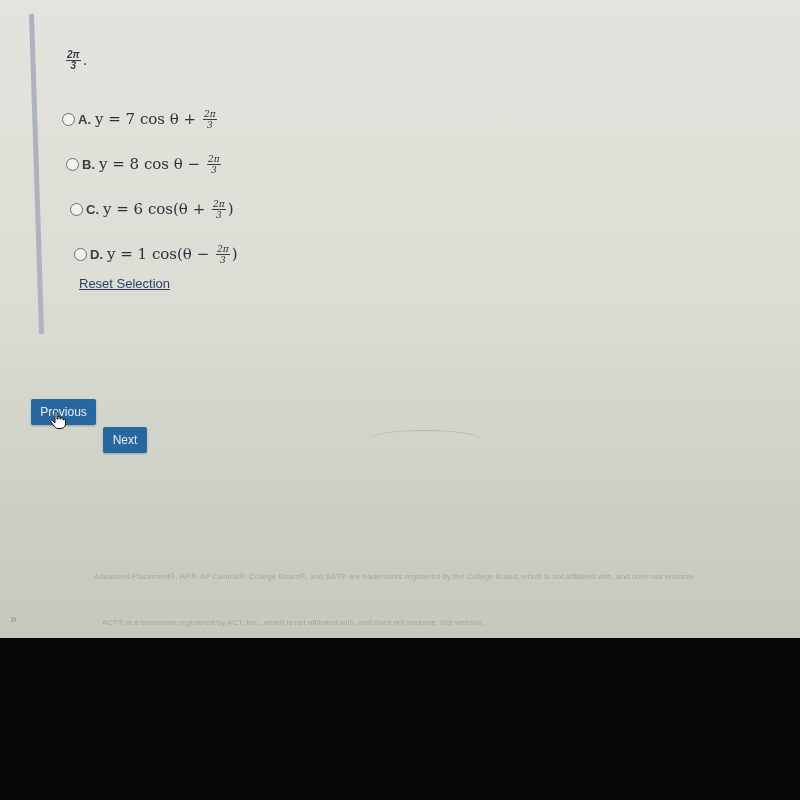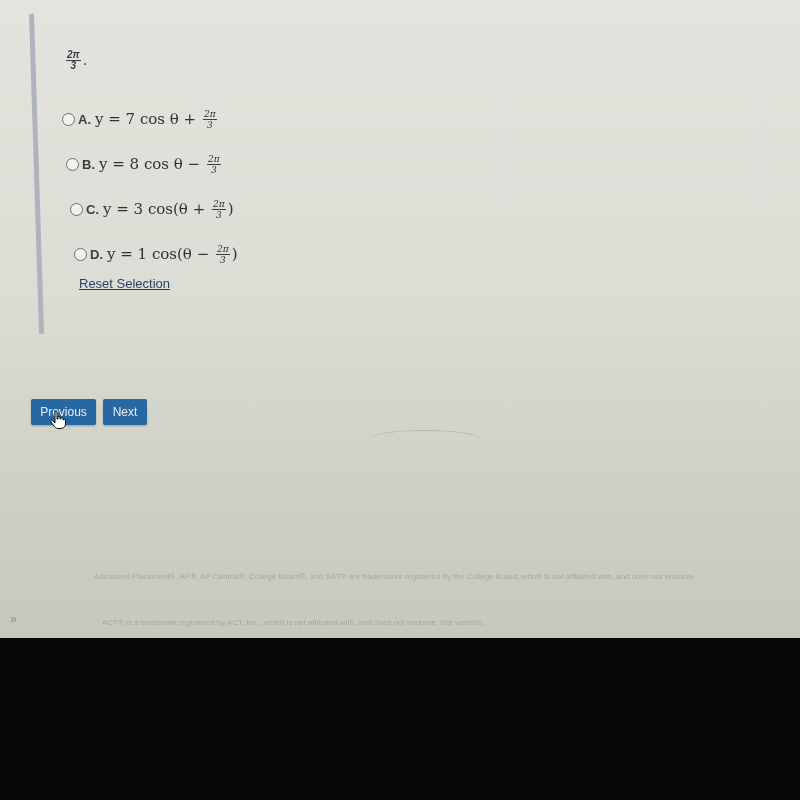--- a/index.html
+++ b/index.html
@@ -48,21 +48,21 @@
     .reset {
       position: absolute; left: 79px; top: 276px; font-size: 13px; color: #2d3f66;
       text-decoration: underline; cursor: pointer; text-align: center;
     }
     .btn {
       position: absolute; top: 399px; height: 26px; background: #2768a3; color: #e8eef6;
       font-size: 12px; border-radius: 2px; display: flex; align-items: center; justify-content: center;
       box-shadow: 0 1px 2px rgba(0,0,0,0.25); cursor: pointer;
     }
     .btn-prev { left: 31px; width: 65px; }
-    .btn-next { left: 103px; width: 44px; }
+    .btn-next { left: 103px; width: 44px; margin-top: 28px; }
     .cursor {
       position: absolute; left: 50px; top: 411px; width: 16px; height: 18px;
     }
     .footer { position: absolute; left: 62px; font-size: 8px; color: #a3a8a6; white-space: nowrap; }
     .f1 { top: 572px; margin-left: 32px; }
     .f2 { top: 618px; margin-left: 40px; }
     .f3 { top: 615px; left: 66px; color: #8d908c; }
     .ack { color: #6d82a8; text-decoration: underline; cursor: pointer; }
     .expand {
       position: absolute; left: 10px; top: 612px; font-size: 12px; color: #8d908c; cursor: pointer;
@@ -97,21 +97,21 @@
       <span class="radio"></span>
       <span class="opt-letter">B.</span>
       <span class="opt-eq">
         <span>y = 8 cos θ − </span><span class="frac"><span class="num">2π</span><span class="den">3</span></span><span></span>
       </span>
     </div>
     <div class="option">
       <span class="radio"></span>
       <span class="opt-letter">C.</span>
       <span class="opt-eq">
-        <span>y = 3 cos(θ + </span><span class="frac"><span class="num">2π</span><span class="den">3</span></span><span>)</span>
+        <span>y = 6 cos(θ + </span><span class="frac"><span class="num">2π</span><span class="den">3</span></span><span>)</span>
       </span>
     </div>
     <div class="option">
       <span class="radio"></span>
       <span class="opt-letter">D.</span>
       <span class="opt-eq">
         <span>y = 1 cos(θ − </span><span class="frac"><span class="num">2π</span><span class="den">3</span></span><span>)</span>
       </span>
     </div>
   </div>

